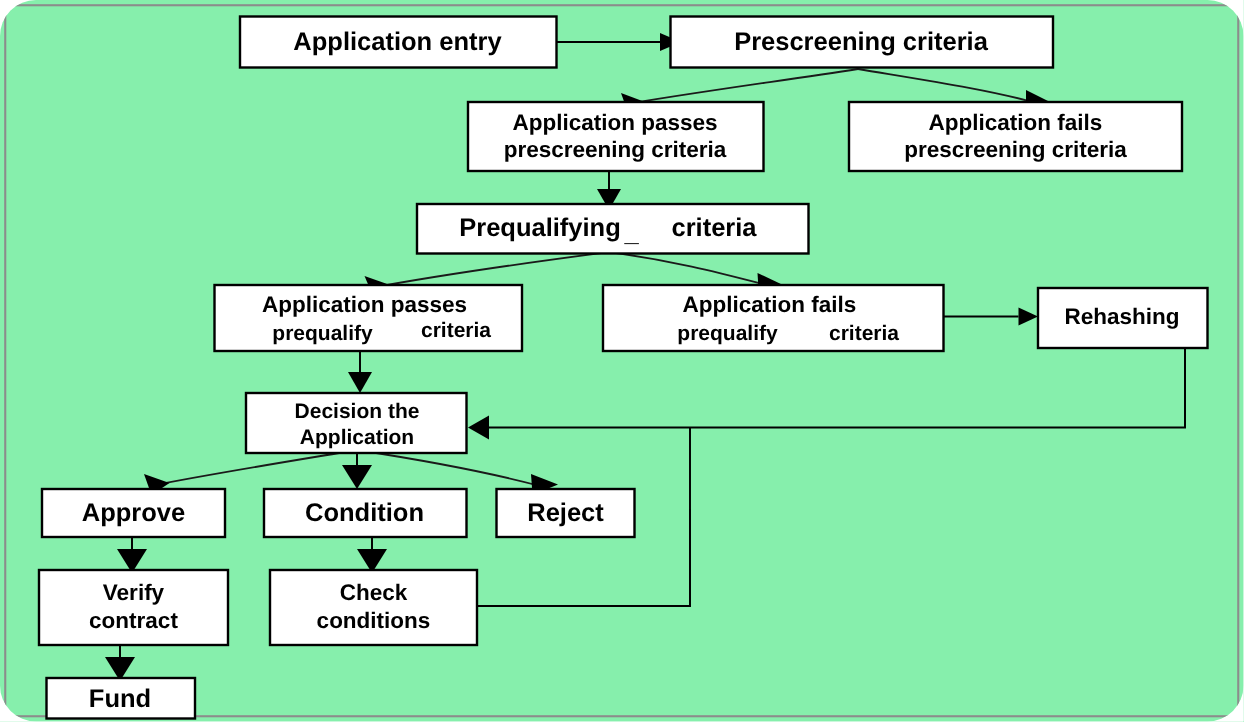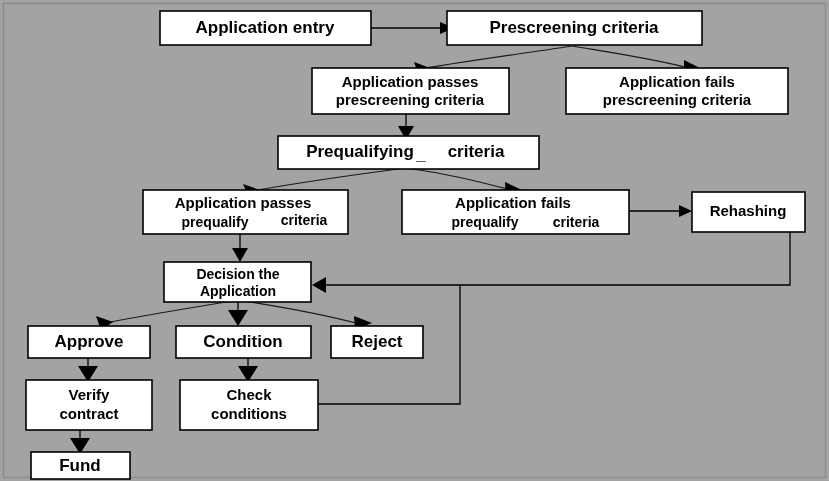--- a/index.html
+++ b/index.html
@@ -4,23 +4,24 @@
 <style>
   html, body {
     margin: 0;
     padding: 0;
     background: #ffffff;
   }
   #canvas {
     position: relative;
     width: 829px;
     height: 481px;
-    background: #a3a3a3;
+    background: #86efac;
     font-family: "Liberation Sans", sans-serif;
     overflow: hidden;
+    border-radius: 24px;
   }
   #flow-svg {
     position: absolute;
     left: 0;
     top: 0;
     width: 829px;
     height: 481px;
   }
   .edge {
     fill: none;

